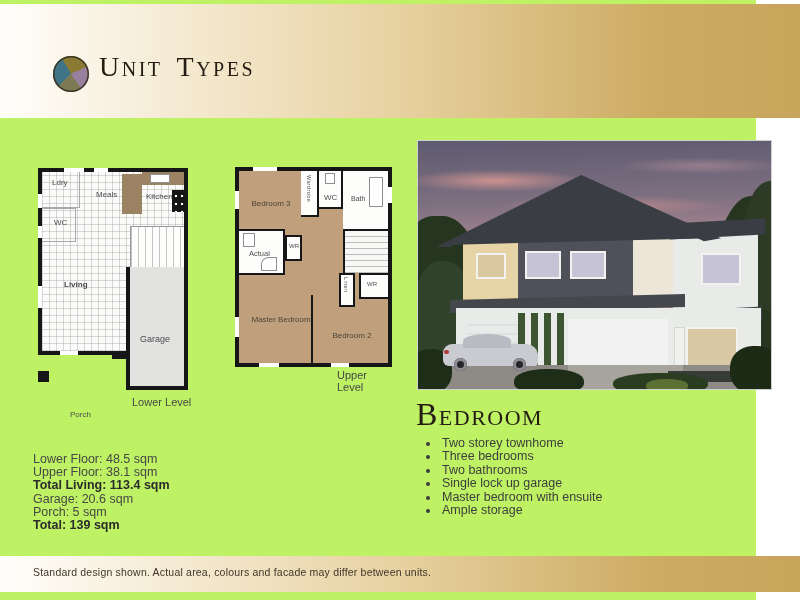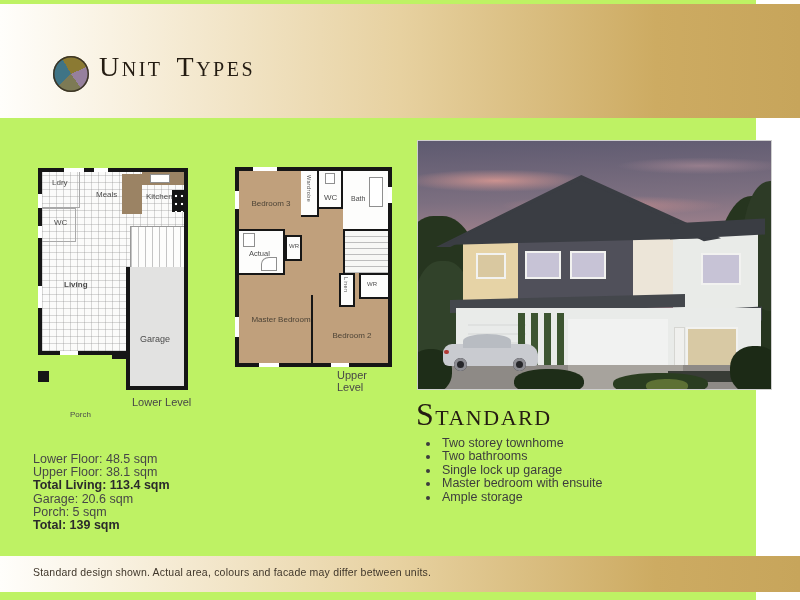--- a/index.html
+++ b/index.html
@@ -214,23 +214,24 @@
     <div class="tree" style="left:-8px; top:208px; width:42px; height:44px; background:#1e2d18;"></div>
     <div class="tree" style="left:228px; top:238px; width:42px; height:14px; background:#5d7034;"></div>
 
     <div style="left:25px; top:203px; width:95px; height:22px; background:#c9cbd0; border-radius:9px 12px 4px 6px;"></div>
     <div style="left:45px; top:193px; width:48px; height:14px; background:#b8bcc2; border-radius:50% 50% 0 0;"></div>
     <div style="left:36px; top:217px; width:13px; height:13px; background:#26262a; border-radius:50%; box-shadow:inset 0 0 0 3px #8d8d93;"></div>
     <div style="left:95px; top:217px; width:13px; height:13px; background:#26262a; border-radius:50%; box-shadow:inset 0 0 0 3px #8d8d93;"></div>
     <div style="left:26px; top:209px; width:5px; height:4px; background:#b23a35; border-radius:2px;"></div>
   </div>
 
-  <div class="unit-name">Standard</div>
+  <div class="unit-name">Bedroom</div>
   <ul class="features">
     <li>Two storey townhome</li>
+    <li>Three bedrooms</li>
     <li>Two bathrooms</li>
     <li>Single lock up garage</li>
     <li>Master bedroom with ensuite</li>
     <li>Ample storage</li>
   </ul>
 
   <div class="areas">
     <div>Lower Floor: 48.5 sqm</div>
     <div>Upper Floor: 38.1 sqm</div>
     <div class="bold">Total Living: 113.4 sqm</div>

